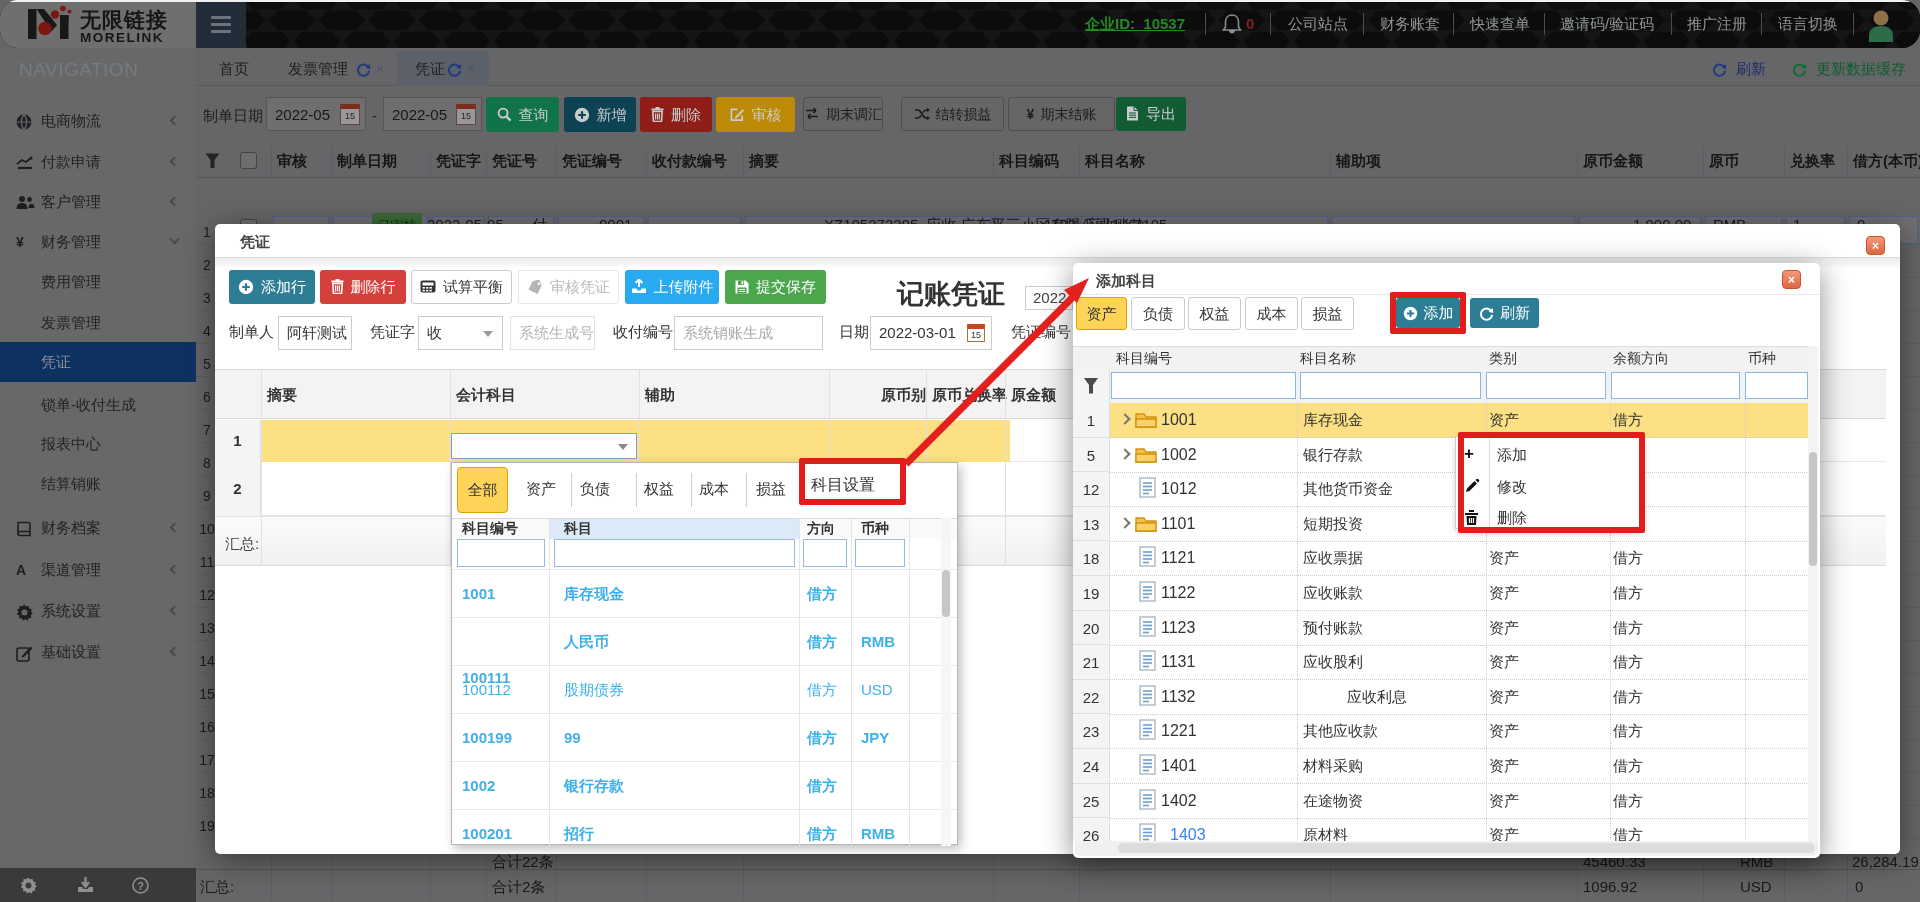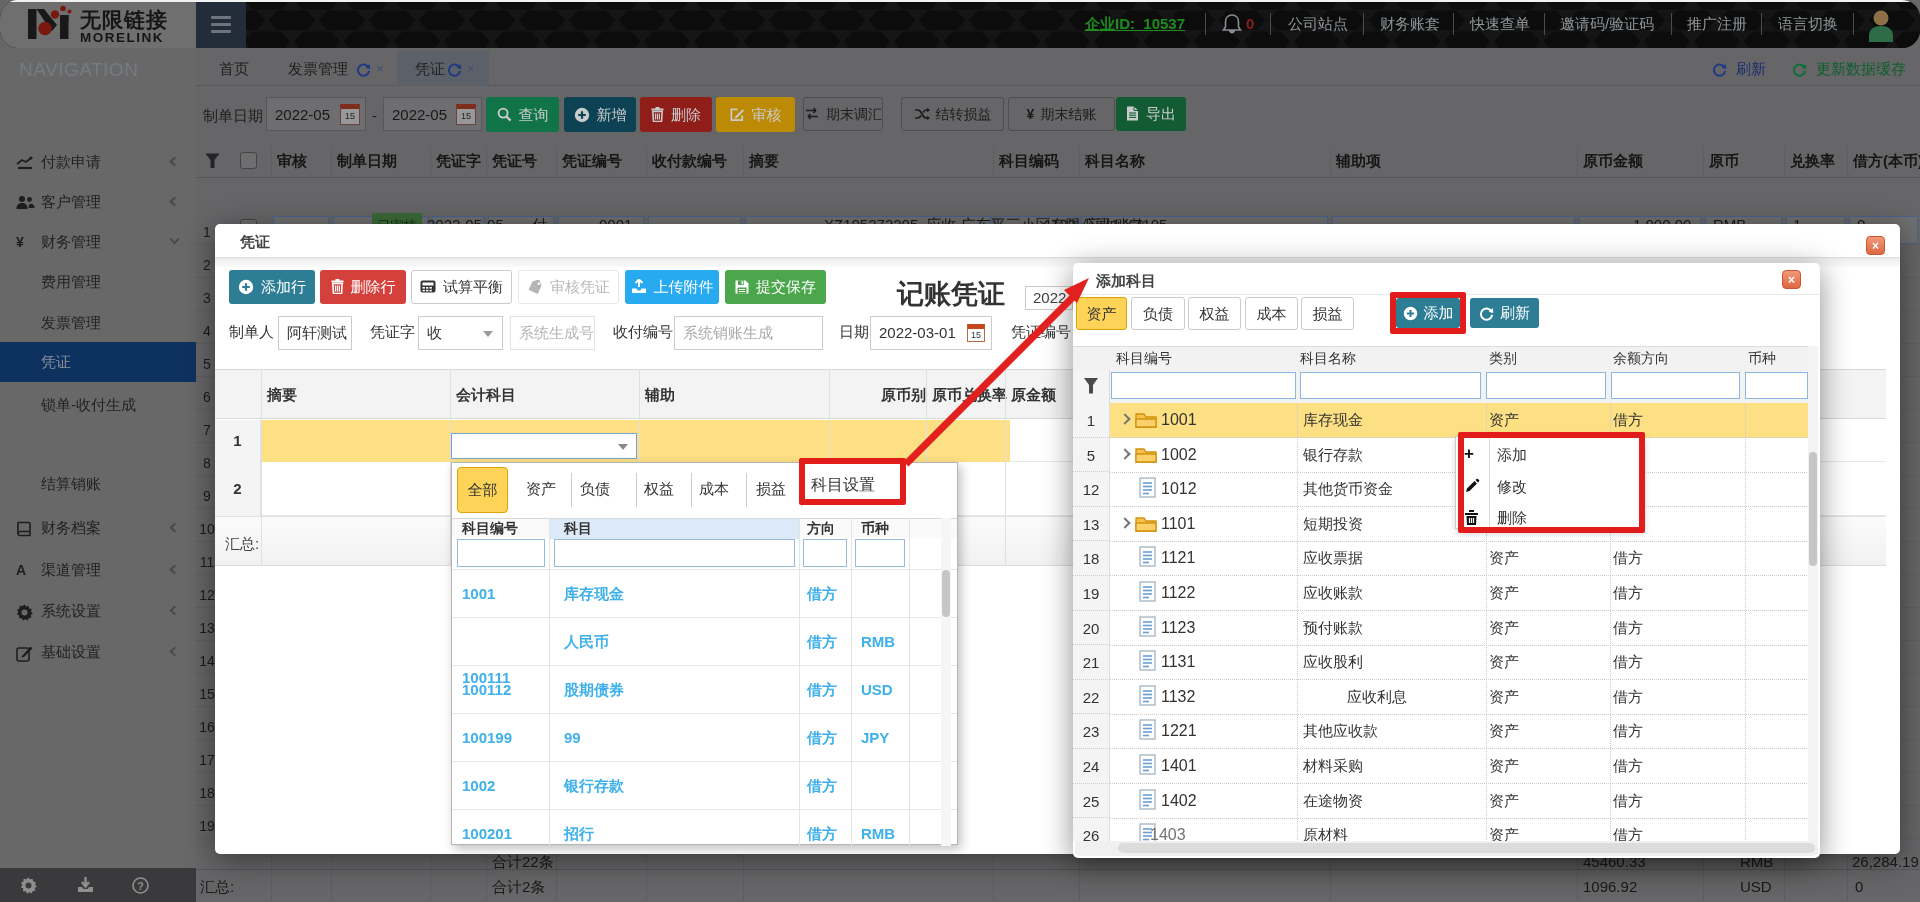--- a/index.html
+++ b/index.html
@@ -120,20 +120,28 @@
     <div class="hsep" style="left:1761px"></div>
     <div class="hmenu" style="left:1778px">语言切换</div>
     <div class="hsep" style="left:1853px"></div>
     <svg class="abs" style="left:1867px; top:8px" width="30" height="34">
       <circle cx="14" cy="10" r="7.5" fill="#8d7046"></circle>
       <path d="M2 34 L2 28 C2 21 7 18 14 18 C21 18 26 21 26 28 L26 34 Z" fill="#2e6b47"></path>
     </svg>
   </div>
   <div id="sidebar">
     <div class="nav-hd">NAVIGATION</div>
+    <div class="mi" style="top:53px">
+        <span class="ic"><svg width="16" height="16" viewBox="0 0 16 16">
+            <circle cx="8" cy="8" r="7.5" fill="#202024"></circle>
+            <path d="M0.5 8 H15.5 M8 0.5 C4.5 4 4.5 12 8 15.5 C11.5 12 11.5 4 8 0.5" fill="none" stroke="#68686a" stroke-width="1.2"></path>
+          </svg></span>
+        <span class="tx">电商物流</span>
+        <span class="chev" style="right:18px; top:16px; transform:rotate(135deg);"></span>
+      </div>
     <div class="mi" style="top:94px">
         <span class="ic"><svg width="18" height="16" viewBox="0 0 18 16">
             <path d="M1 9 L6 5 L10 7 L15 3" fill="none" stroke="#1e1e1e" stroke-width="1.8"></path>
             <circle cx="15" cy="3" r="1.6" fill="#1e1e1e"></circle>
             <path d="M2 13 H16" stroke="#1e1e1e" stroke-width="2.2"></path>
           </svg></span>
         <span class="tx">付款申请</span>
         <span class="chev" style="right:18px; top:16px; transform:rotate(135deg);"></span>
       </div>
     <div class="mi" style="top:134px">
@@ -155,20 +163,23 @@
         <span class="tx">费用管理</span>
       </div>
     <div class="smi" style="top:255px">
         <span class="tx">发票管理</span>
       </div>
     <div id="sel-mi" style="top:294px">
         <span class="tx">凭证</span>
       </div>
     <div class="smi" style="top:337px">
         <span class="tx">锁单-收付生成</span>
+      </div>
+    <div class="smi" style="top:376px">
+        <span class="tx">报表中心</span>
       </div>
     <div class="smi" style="top:416px">
         <span class="tx">结算销账</span>
       </div>
     <div class="mi" style="top:460px">
         <span class="ic"><svg width="16" height="16" viewBox="0 0 16 16">
             <path d="M2 1.5 H12.5 A1.5 1.5 0 0 1 14 3 V14.5 H4 A2 2 0 0 1 2 12.5 Z" fill="none" stroke="#1e1e1e" stroke-width="1.6"></path>
             <path d="M2 12.5 A2 2 0 0 1 4 10.5 H14" fill="none" stroke="#1e1e1e" stroke-width="1.6"></path>
           </svg></span>
         <span class="tx">财务档案</span>
@@ -578,21 +589,21 @@
           <span class="abs" style="left:112px; top:15px;">库存现金</span>
           <span class="abs" style="left:355px; top:15px;">借方</span>
           <span class="abs" style="left:409px; top:15px;"></span>
         </div>
       <div class="abs" style="left:0; top:154px; width:505px; height:48px; border-top:1px solid #e8e8e8; font-weight:bold; color:#3eb1ea; font-size:15px;">
           <span class="abs" style="left:10px; top:15px;margin-top:36px;">100111</span>
           <span class="abs" style="left:112px; top:15px;">人民币</span>
           <span class="abs" style="left:355px; top:15px;">借方</span>
           <span class="abs" style="left:409px; top:15px;">RMB</span>
         </div>
-      <div class="abs" style="left:0; top:202px; width:505px; height:48px; border-top:1px solid #e8e8e8; font-weight:bold; color:#3eb1ea; font-size:15px;">
+      <div class="abs" style="left:0; top:202px; width:505px; height:48px; border-top:1px solid #e8e8e8; font-weight:normal; color:#3eb1ea; font-size:15px;">
           <span class="abs" style="left:10px; top:15px;">100112</span>
           <span class="abs" style="left:112px; top:15px;">股期债券</span>
           <span class="abs" style="left:355px; top:15px;">借方</span>
           <span class="abs" style="left:409px; top:15px;">USD</span>
         </div>
       <div class="abs" style="left:0; top:250px; width:505px; height:48px; border-top:1px solid #e8e8e8; font-weight:bold; color:#3eb1ea; font-size:15px;">
           <span class="abs" style="left:10px; top:15px;">100199</span>
           <span class="abs" style="left:112px; top:15px;">99</span>
           <span class="abs" style="left:355px; top:15px;">借方</span>
           <span class="abs" style="left:409px; top:15px;">JPY</span>
@@ -851,21 +862,21 @@
             <div class="abs" style="left:0; top:0; width:37px; height:34.6px; background:#f4f4f4; border-right:1px solid #ddd; border-bottom:1px dotted #ccc; font-size:15px; color:#333; text-align:center; line-height:35px;">26</div>
             <svg class="abs" style="left:66px; top:5px" width="18" height="22">
               <rect x="1" y="1" width="15" height="19" fill="#fdfdfd" stroke="#aab8c4" stroke-width="1.4"></rect>
               <g stroke="#6b9fd4" stroke-width="1.6">
                 <line x1="4" y1="6" x2="13" y2="6"></line>
                 <line x1="4" y1="9.5" x2="13" y2="9.5"></line>
                 <line x1="4" y1="13" x2="13" y2="13"></line>
                 <line x1="4" y1="16.5" x2="10" y2="16.5"></line>
               </g>
             </svg>
-            <span class="abs" style="left:77px; top:8px; font-size:16px; color:#737373;">1403</span>
+            <span class="abs" style="left:97px; top:8px; font-size:16px; color:#3b82f6;">1403</span>
             <span class="abs" style="left:230px; top:8px; font-size:15px; color:#333;">原材料</span>
             <span class="abs" style="left:416px; top:8px; font-size:15px; color:#333;">资产</span>
             <span class="abs" style="left:540px; top:8px; font-size:15px; color:#333;">借方</span>
           </div>
       </div>
       <div class="abs" style="left:224px; top:140px; width:1px; height:443px; border-left:1px dotted #ccc;"></div>
       <div class="abs" style="left:413px; top:140px; width:1px; height:443px; border-left:1px dotted #ccc;"></div>
       <div class="abs" style="left:537px; top:140px; width:1px; height:443px; border-left:1px dotted #ccc;"></div>
       <div class="abs" style="left:672px; top:140px; width:1px; height:443px; border-left:1px dotted #ccc;"></div>
     </div>

